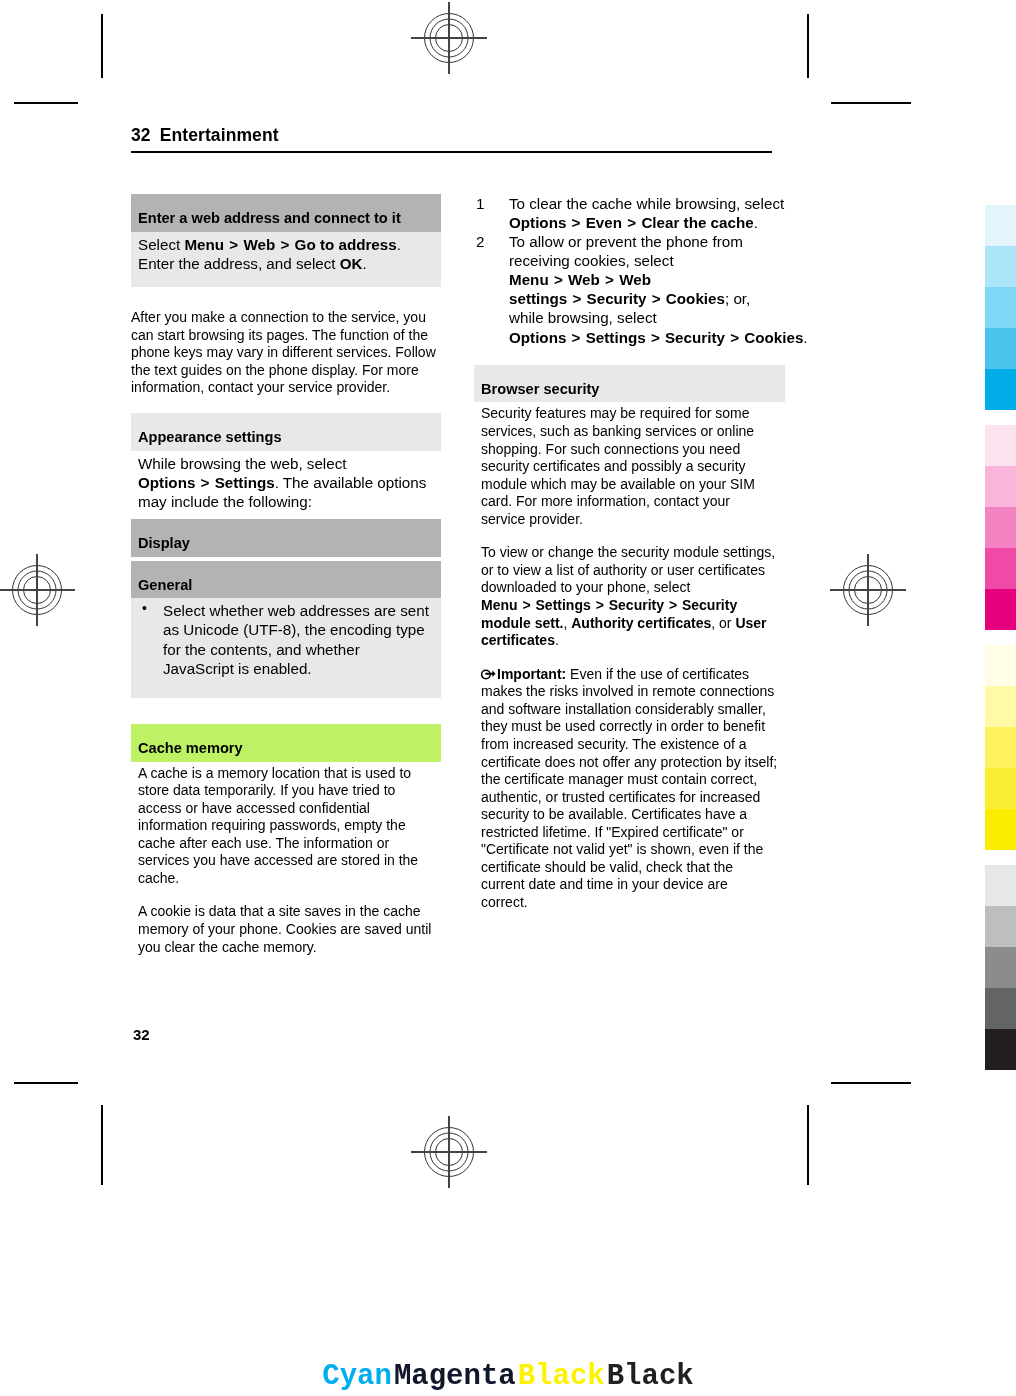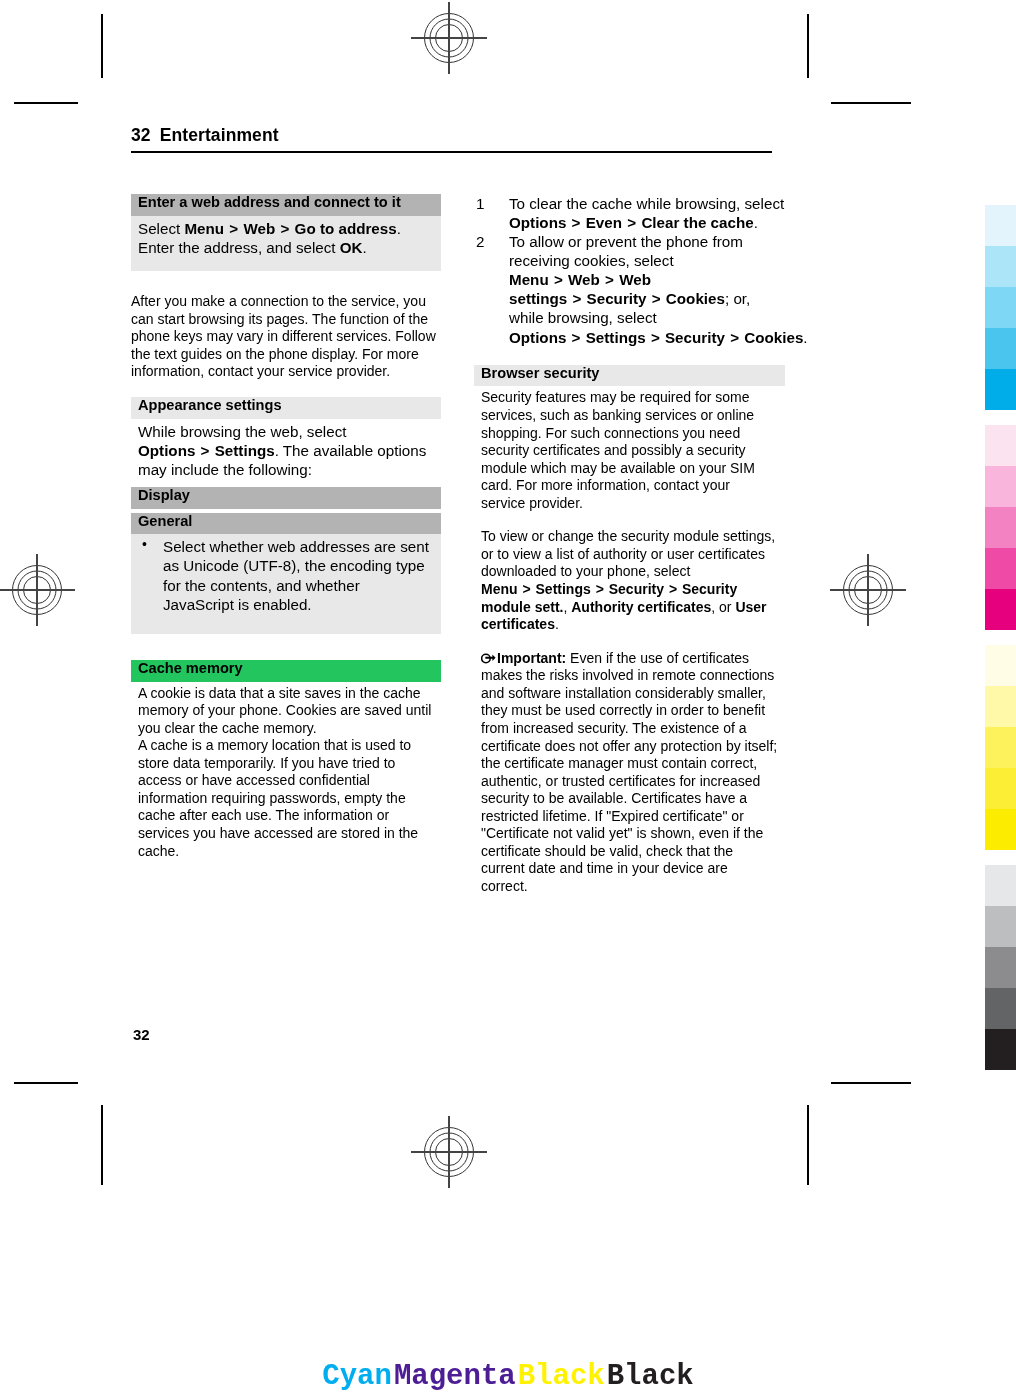--- a/index.html
+++ b/index.html
@@ -88,21 +88,21 @@
   
   .box {
     background: #e8e8e8;
     margin-bottom: 22px;
   }
   .box-title {
     background: #b3b3b3;
     font-size: 14.6px;
     font-weight: bold;
     color: #000;
-    padding: 0 7px 4px 7px;
+    padding: 16px 7px 4px 7px;
     line-height: 1.22;
   }
   .box-body {
     padding: 3px 7px 14px 7px;
     font-size: 15.2px;
     line-height: 1.255;
     color: #000;
   }
   .box.lite .box-title { background: #e8e8e8; }
 
@@ -272,24 +272,24 @@
       <div class="box" style="margin-bottom:26px;">
         <div class="box-title">General</div>
         <div class="box-body" style="padding-bottom:20px;">
           <ul class="bullets">
             <li>Select whether web addresses are sent as Unicode (UTF-8), the encoding type for the contents, and whether JavaScript is enabled.</li>
           </ul>
         </div>
       </div>
 
       <div class="box lite" style="background:transparent;">
-        <div class="box-title" style="background:#22c55e;margin-top:8px;">Cache memory</div>
+        <div class="box-title" style="background:#bef264;margin-top:8px;">Cache memory</div>
         <div class="box-body" style="padding:3px 7px 0 7px;">
+          <p class="plain">A cache is a memory location that is used to store data temporarily. If you have tried to access or have accessed confidential information requiring passwords, empty the cache after each use. The information or services you have accessed are stored in the cache.</p>
           <p class="plain tight">A cookie is data that a site saves in the cache memory of your phone. Cookies are saved until you clear the cache memory.</p>
-          <p class="plain">A cache is a memory location that is used to store data temporarily. If you have tried to access or have accessed confidential information requiring passwords, empty the cache after each use. The information or services you have accessed are stored in the cache.</p>
         </div>
       </div>
 
     </div>
 
     <div class="col">
 
       <ol class="steps">
         <li>
           <span class="num">1</span><span>To clear the cache while browsing, select </span><b>Options</b>&nbsp;<b class="sep">&gt;</b>&nbsp;<b>Even</b>&nbsp;<b class="sep">&gt;</b>&nbsp;<b>Clear the cache</b><span>.</span>
@@ -377,14 +377,14 @@
     </div>
     <div class="swatches" style="top: 988px;">
       <div class="swatch" style="background: rgb(99, 100, 102);"></div>
     </div>
     <div class="swatches" style="top: 1029px;">
       <div class="swatch" style="background: rgb(35, 31, 32);"></div>
     </div>
   </div>
 
 <div class="colorbar-footer">
-  <span id="f-c" style="color: rgb(0, 174, 239);">Cyan</span><span id="f-m" style="color: #4c1d95;">Magenta</span><span id="f-y" style="color: rgb(255, 242, 0);">Black</span><span id="f-k" style="color: rgb(35, 31, 32);">Black</span>
+  <span id="f-c" style="color: rgb(0, 174, 239);">Cyan</span><span id="f-m" style="color: #0f172a;">Magenta</span><span id="f-y" style="color: rgb(255, 242, 0);">Black</span><span id="f-k" style="color: rgb(35, 31, 32);">Black</span>
 </div>
 
 </body></html>

